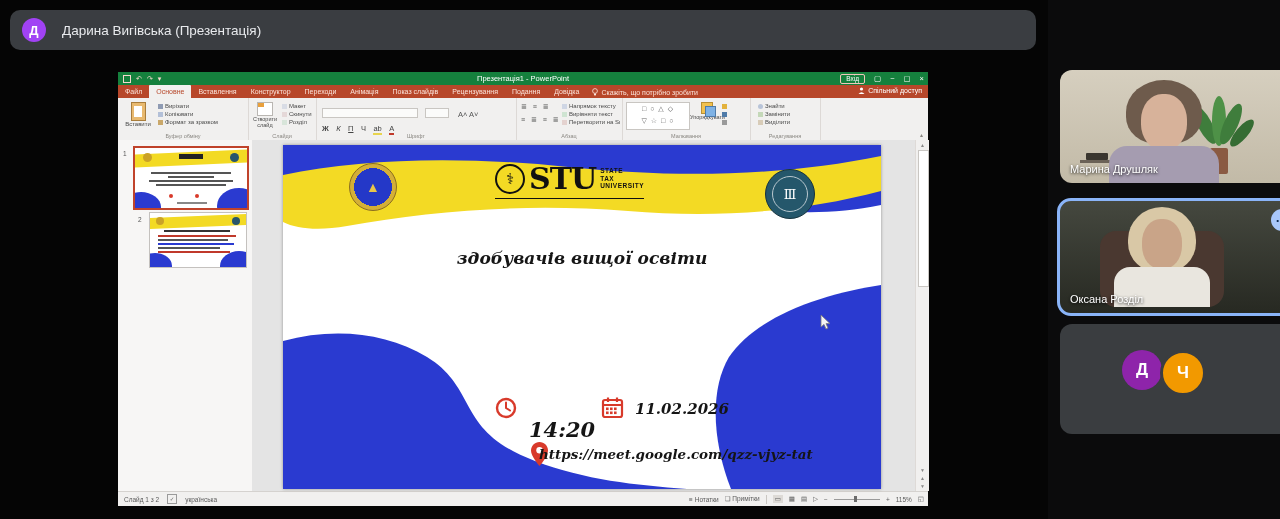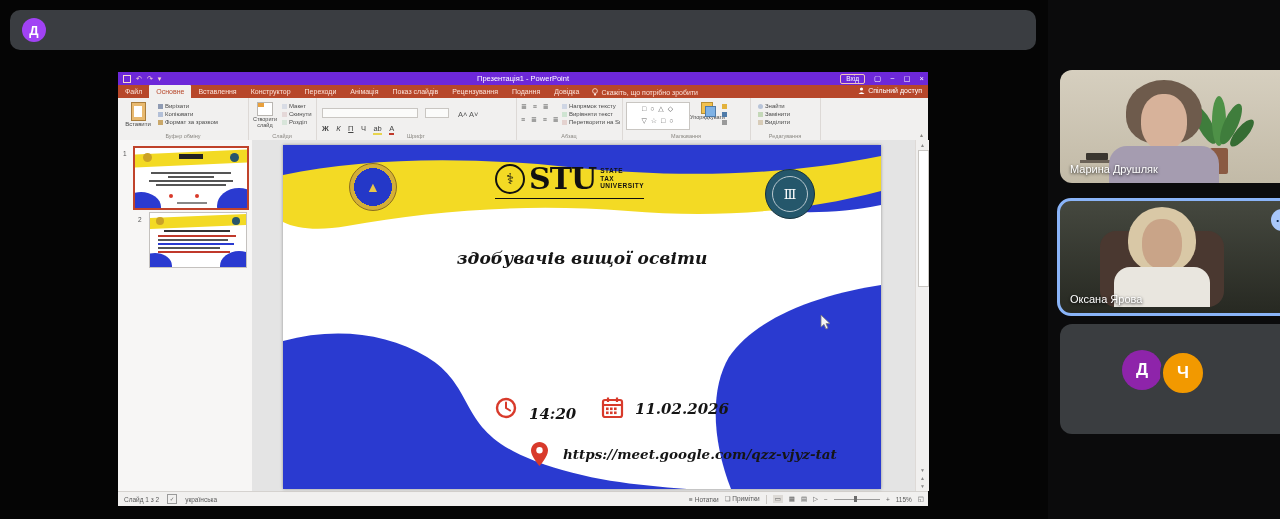--- a/index.html
+++ b/index.html
@@ -9,21 +9,21 @@
   #share-region{left:0;top:0;width:1048px;height:519px;background:#050505;}
   #presenter-bar{left:10px;top:10px;width:1026px;height:40px;background:#3a3d41;border-radius:10px;}
   #presenter-avatar{left:12px;top:8px;width:24px;height:24px;border-radius:50%;background:#a142f4;
     color:#fff;font-size:13px;font-weight:bold;display:flex;align-items:center;justify-content:center;}
   #presenter-label{left:52px;top:0;height:40px;display:flex;align-items:center;color:#e8eaed;font-size:13.5px;}
   .tile{left:1060px;width:208px;border-radius:12px;overflow:hidden;padding-left:33px;}
   .tile-name{position:absolute;left:10px;bottom:8px;color:#fff;font-size:11px;
     text-shadow:0 1px 3px rgba(0,0,0,.9);z-index:5;}
   
   #ppt{left:118px;top:72px;width:810px;height:433px;background:#f1f0ef;font-family:"Liberation Sans",sans-serif;}
-  #ppt-titlebar{left:0;top:0;width:810px;height:13px;background:#6d28d9;color:#fff;}
+  #ppt-titlebar{left:0;top:0;width:810px;height:13px;background:#15803d;color:#fff;}
   #ppt-title{width:100%;text-align:center;font-size:7.5px;line-height:13px;color:#fff;}
   .qat{left:5px;top:0;height:13px;display:flex;gap:5px;align-items:center;color:#f6d9cf;font-size:7px;}
   .floppy{width:6px;height:6px;border:1px solid #f6d9cf;display:inline-block;}
   .winbtns{right:4px;top:0;height:13px;display:flex;gap:9px;align-items:center;color:#fff;font-size:7.5px;}
   .signin{border:1px solid #f0c7ba;border-radius:2px;padding:0 5px;font-size:6.5px;line-height:8px;color:#fff;}
   #ppt-tabs{left:0;top:13px;width:810px;height:13px;background:#b7472a;display:flex;align-items:flex-end;color:#fbe3da;}
   .tab{padding:2px 7px 2px 7px;font-size:7px;line-height:9px;}
   .tab.sel{background:#f1f0ef;color:#b7472a;border-radius:1px 1px 0 0;}
   .tellme{display:flex;align-items:center;gap:3px;font-size:7px;padding:2px 6px;color:#fbe3da;}
   .share-btn{position:absolute;right:6px;top:2px;display:flex;gap:3px;align-items:center;color:#fff;font-size:7px;}
@@ -68,20 +68,21 @@
   .dots-btn{position:absolute;right:8px;top:8px;width:22px;height:22px;border-radius:50%;background:#a8c7fa;
     color:#0d2a52;font-size:13px;font-weight:bold;display:flex;align-items:center;justify-content:center;z-index:6;}
 </style>
 </head>
 <body>
 
 <div id="share-region" class="abs">
 
   <div id="presenter-bar" class="abs">
     <div id="presenter-avatar" class="abs">Д</div>
+    <div id="presenter-label" class="abs">Дарина Вигівська (Презентація)</div>
   </div>
 
   <div id="ppt" class="abs">
 
     <div id="ppt-titlebar" class="abs">
       <div class="qat abs">
         <span class="floppy"></span>
         <span>↶</span>
         <span>↷</span>
         <span>▾</span>
@@ -311,21 +312,21 @@
     </div>
 
     <div id="slide-title" class="abs script">
       <div>здобувачів вищої освіти</div>
     </div>
 
     <svg class="abs" style="left:212px;top:252px;" width="22" height="22" viewBox="0 0 22 22">
       <circle cx="11" cy="11" r="9" fill="none" stroke="#d83a2b" stroke-width="2.4"></circle>
       <path d="M11,5.5 V11 L15,13.5" fill="none" stroke="#d83a2b" stroke-width="2" stroke-linecap="round"></path>
     </svg>
-    <span class="abs script" style="left:246px;top:260px;font-size:15px;">14:20</span>
+    <span class="abs script" style="left:246px;top:272px;font-size:21px;">14:20</span>
 
     <svg class="abs" style="left:318px;top:251px;" width="23" height="23" viewBox="0 0 23 23">
       <rect x="2" y="4" width="19" height="17" rx="2" fill="none" stroke="#d83a2b" stroke-width="2.2"></rect>
       <line x1="2" y1="9" x2="21" y2="9" stroke="#d83a2b" stroke-width="2"></line>
       <line x1="7" y1="1.5" x2="7" y2="6" stroke="#d83a2b" stroke-width="2.2"></line>
       <line x1="16" y1="1.5" x2="16" y2="6" stroke="#d83a2b" stroke-width="2.2"></line>
       <g fill="#d83a2b">
           <rect x="5" y="11.5" width="2.6" height="2.6"></rect>
           <rect x="9" y="11.5" width="2.6" height="2.6"></rect>
           <rect x="13" y="11.5" width="2.6" height="2.6"></rect>
@@ -333,21 +334,21 @@
           <rect x="9" y="15.5" width="2.6" height="2.6"></rect>
           <rect x="13" y="15.5" width="2.6" height="2.6"></rect>
         </g>
     </svg>
     <span class="abs script" style="left:352px;top:255px;font-size:15px;">11.02.2026</span>
 
     <svg class="abs" style="left:248px;top:297px;" width="17" height="24" viewBox="0 0 17 24">
       <path d="M8.5,0 C3.8,0 0,3.8 0,8.5 C0,14.5 8.5,24 8.5,24 C8.5,24 17,14.5 17,8.5 C17,3.8 13.2,0 8.5,0 Z" fill="#d83a2b"></path>
       <circle cx="8.5" cy="8.3" r="3.2" fill="#fff"></circle>
     </svg>
-    <span class="abs script" style="left:280px;top:301px;font-size:13.5px;">https://meet.google.com/qzz-vjyz-tat</span>
+    <span class="abs script" style="left:256px;top:301px;font-size:13.5px;">https://meet.google.com/qzz-vjyz-tat</span>
   </div>
 
   <svg class="abs" style="left:820px;top:314px;" width="11" height="16" viewBox="0 0 11 16">
     <path d="M1,1 L1,13 L4,10.4 L6,15 L8,14.1 L6,9.6 L10,9.6 Z" fill="#f4f4f4" stroke="#777" stroke-width="0.8"></path>
   </svg>
 </div>
 
 <div class="tile abs" style="top:70px;height:113px;background:linear-gradient(#d6cfbf,#c2baa7);">
   <div class="abs" style="left:20px;top:90px;width:70px;height:3px;background:#6b6257;"></div>
   <div class="abs" style="left:26px;top:83px;width:22px;height:7px;background:#3a362f;border-radius:1px;"></div>
@@ -363,19 +364,19 @@
 </div>
 
 <div class="tile abs" style="top:198px;height:112px;background:linear-gradient(#45483f,#272922);border:3px solid #8ab4f8;left:1057px;width:208px;border-radius:14px;">
   <div class="abs" style="left:40px;top:30px;width:124px;height:76px;background:#4a3830;border-radius:16px;"></div>
   <div class="abs" style="left:68px;top:6px;width:68px;height:66px;background:#d9c8a6;border-radius:50% 50% 46% 46%;"></div>
   <div class="abs" style="left:82px;top:18px;width:40px;height:50px;background:#c9a488;border-radius:46%;"></div>
   <div class="abs" style="left:54px;top:66px;width:96px;height:40px;background:#e9e6df;border-radius:16px 16px 0 0;"></div>
   <div class="dots-btn">
       <span>⋯</span>
     </div>
-  <span class="tile-name">Оксана Ярова</span>
+  <span class="tile-name">Оксана Розділ</span>
 </div>
 
 <div class="tile abs" style="top:324px;height:110px;background:#3a3d40;">
   <div class="avatar-circle" style="left:62px;top:26px;width:40px;height:40px;background:#8e24aa;font-size:17px;">Д</div>
   <div class="avatar-circle" style="left:100px;top:26px;width:40px;height:40px;background:#f29900;font-size:17px;border:3px solid #3a3d40;">Ч</div>
 </div>
 
 </body></html>

